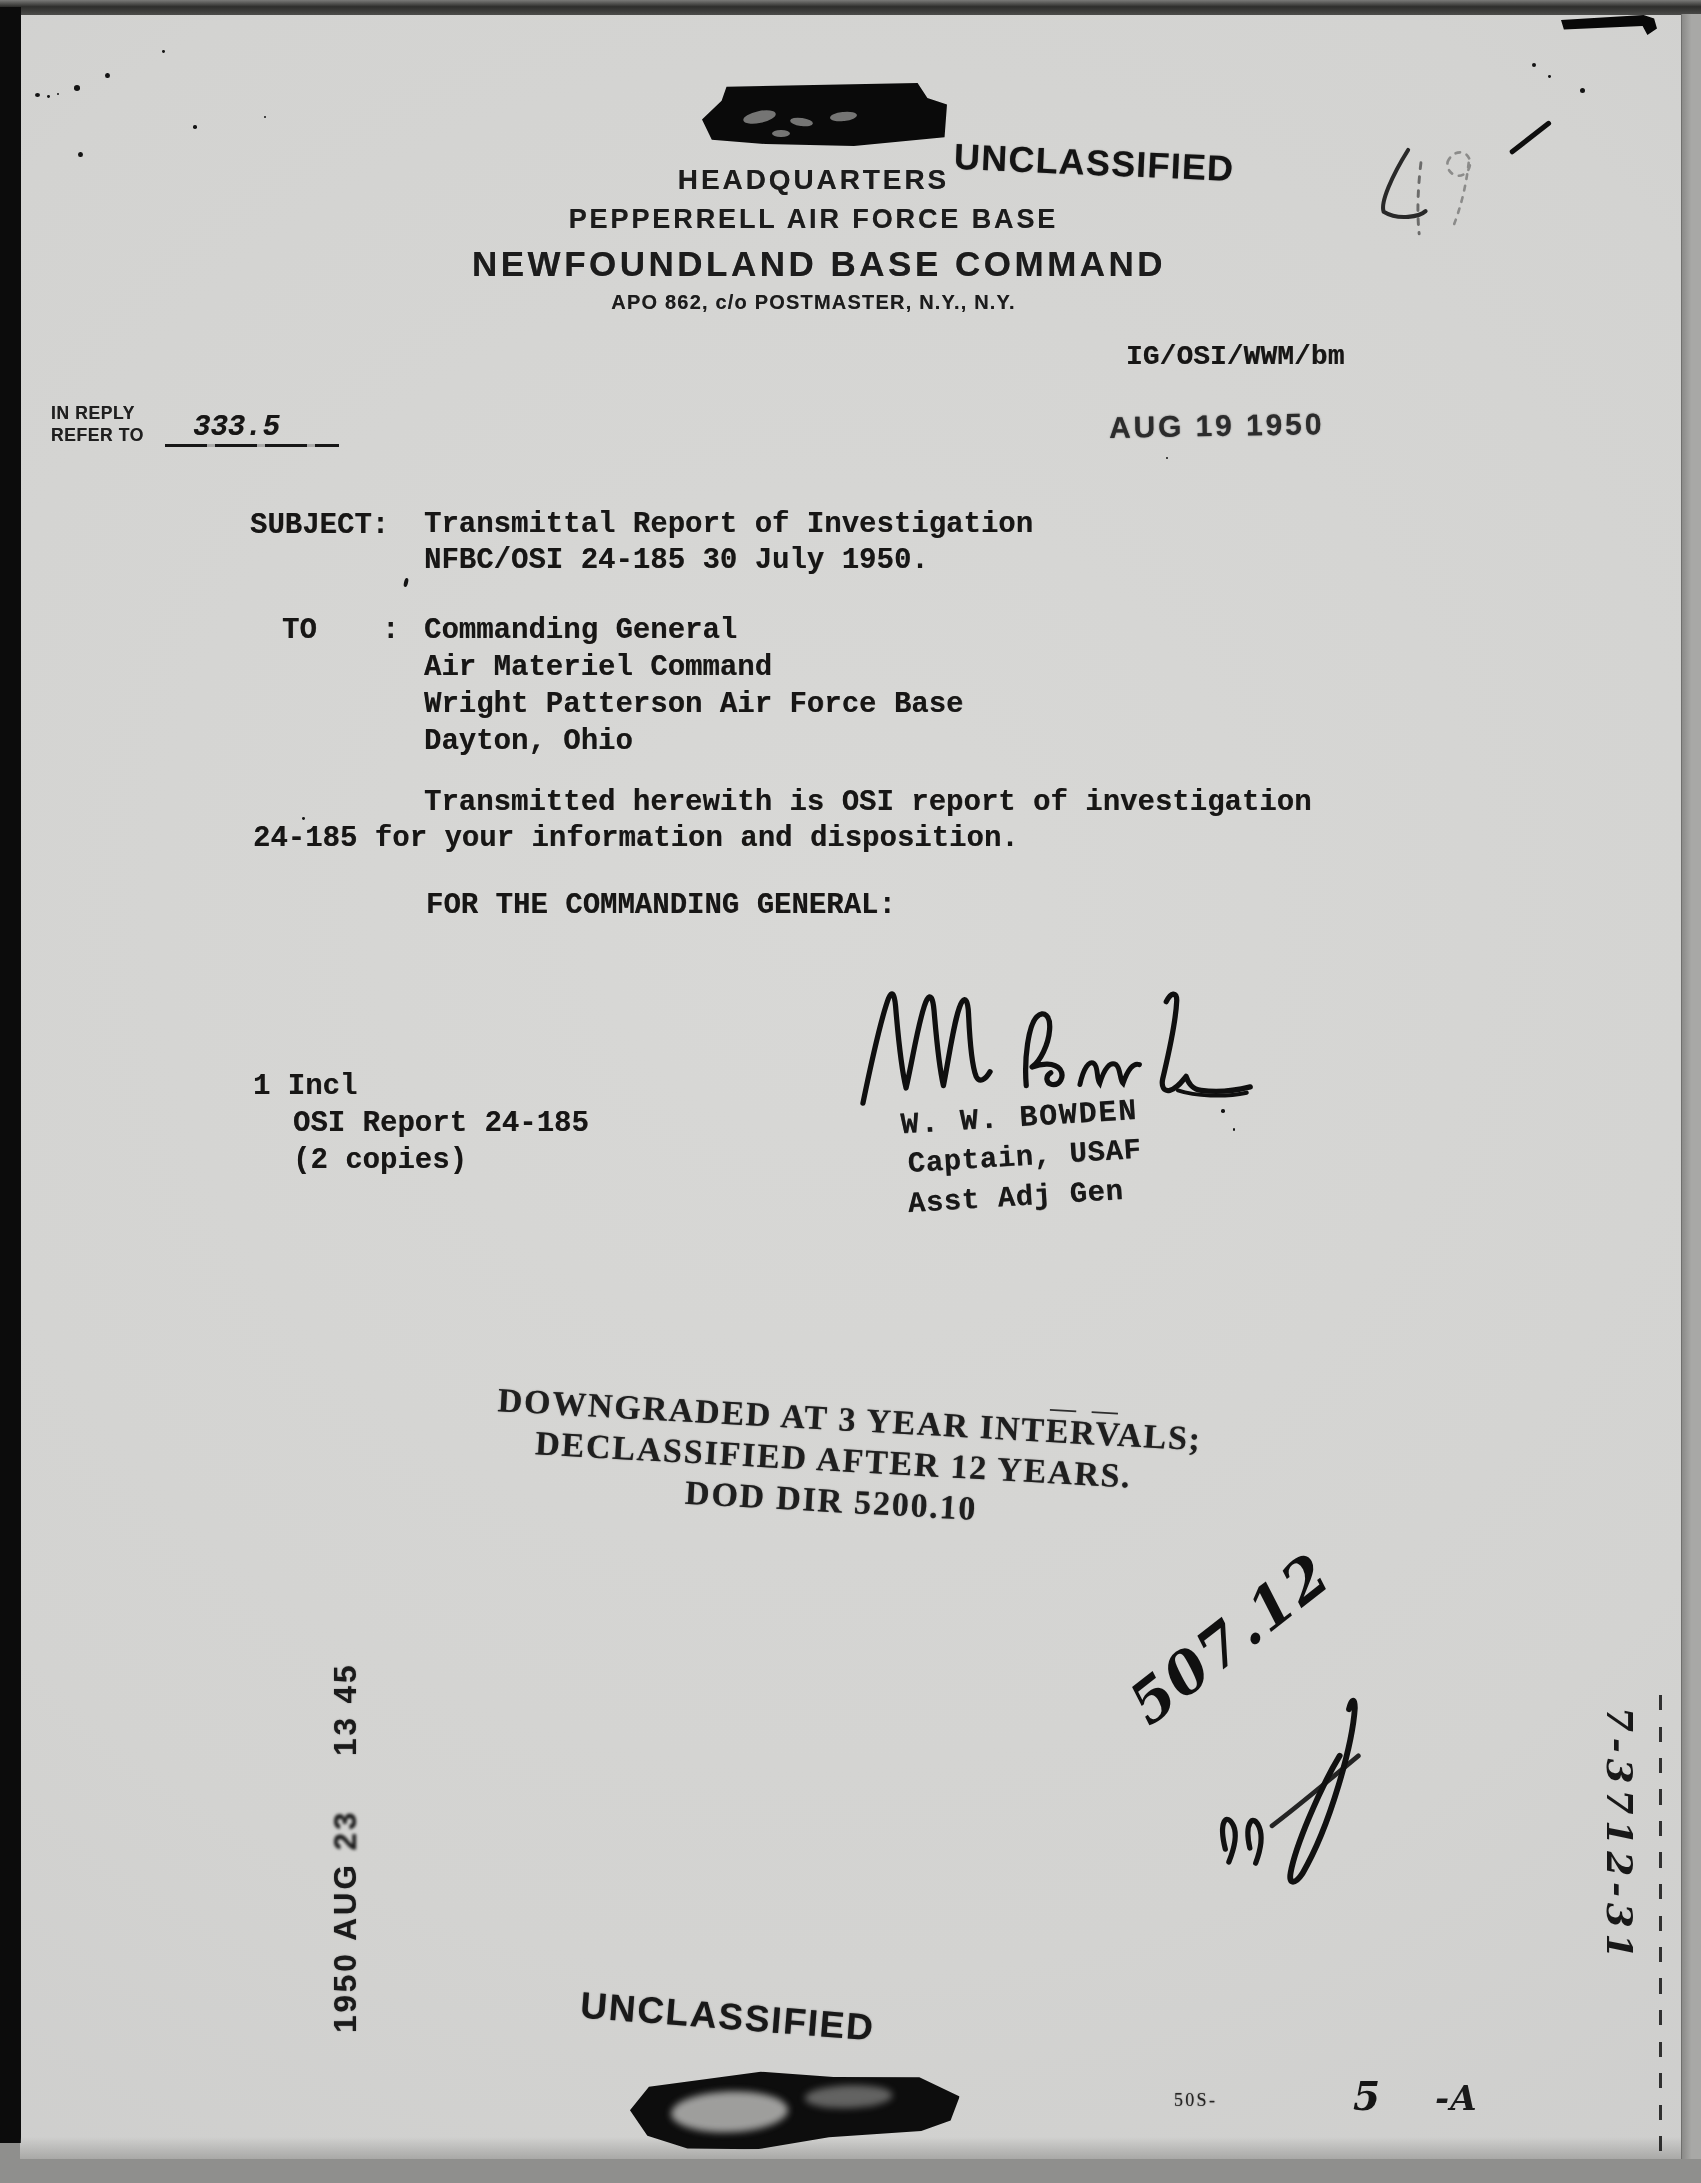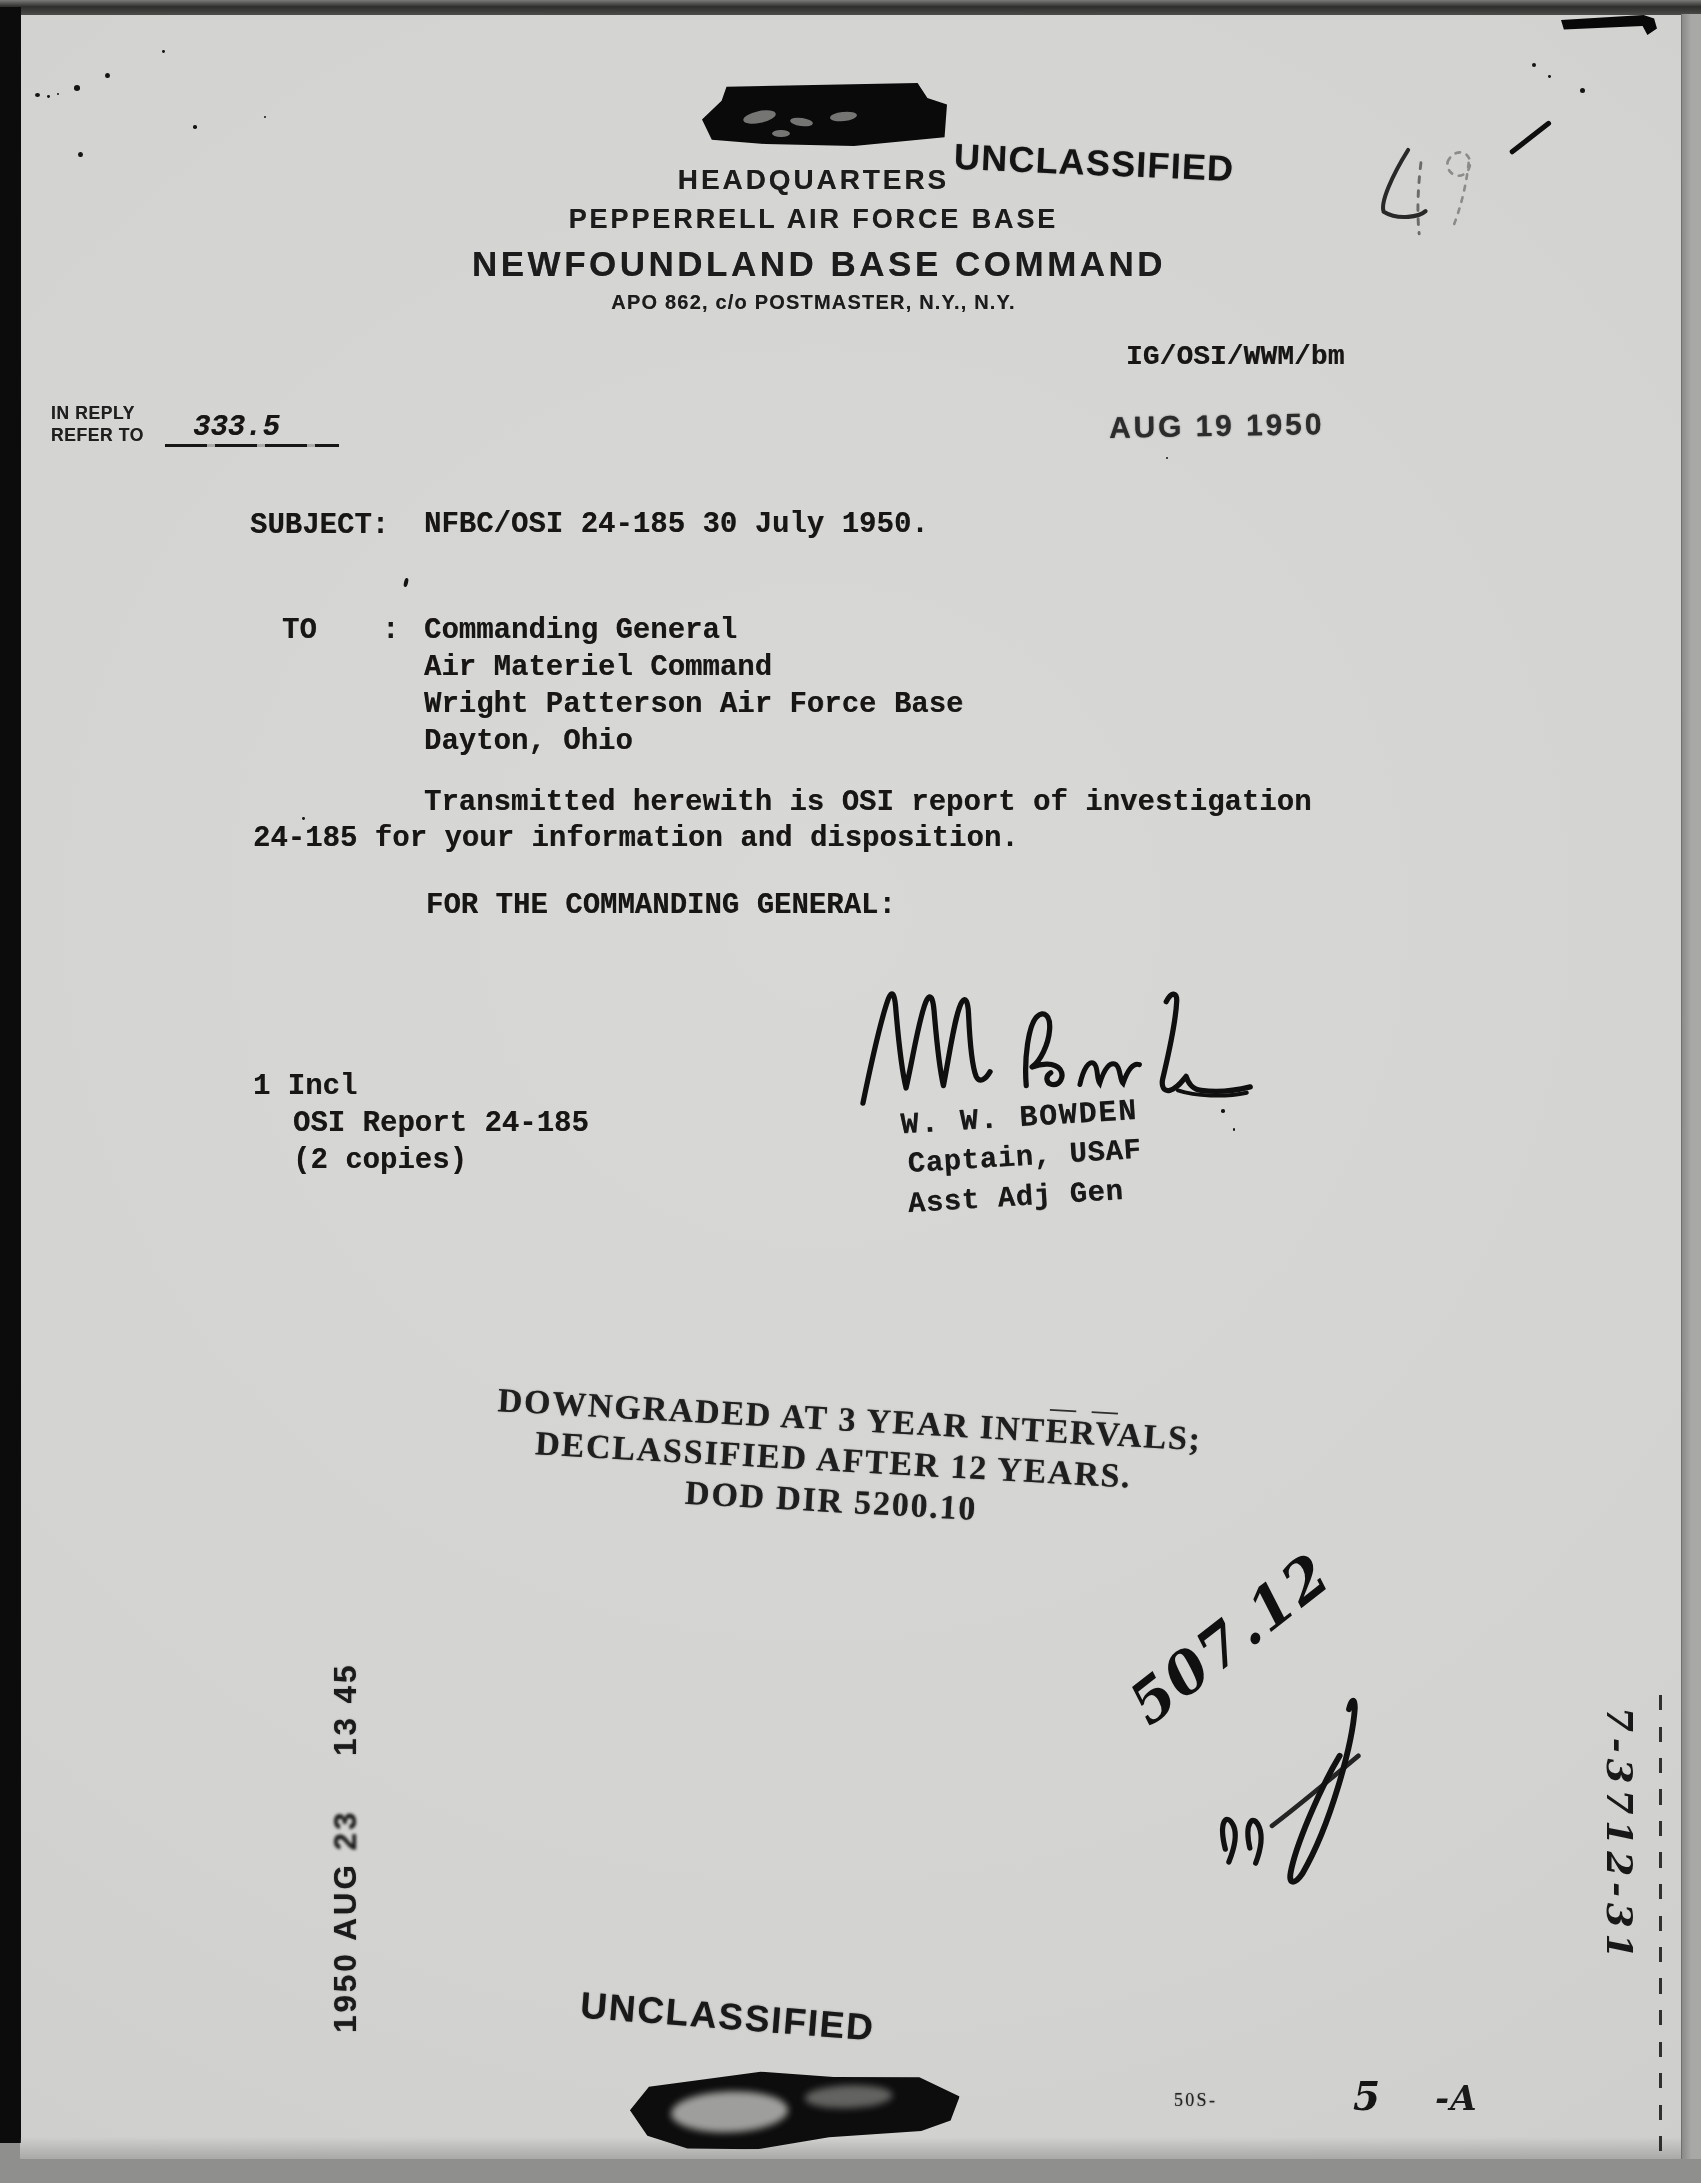--- a/index.html
+++ b/index.html
@@ -139,20 +139,21 @@
 
   <div class="abs in-reply print">
     <div>IN REPLY</div>
     <div>REFER TO</div>
   </div>
   <div class="abs file-underline"></div>
   <div class="abs file-number tw">333.5</div>
 
   <div class="abs subject-label tw">SUBJECT:</div>
   <div class="abs subject-text tw">
+    <div>Transmittal Report of Investigation</div>
     <div>NFBC/OSI 24-185 30 July 1950.</div>
   </div>
 
   <div class="abs to-label tw">TO</div>
   <div class="abs to-colon tw">:</div>
   <div class="abs to-address tw">
     <div>Commanding General</div>
     <div>Air Materiel Command</div>
     <div>Wright Patterson Air Force Base</div>
     <div>Dayton, Ohio</div>

